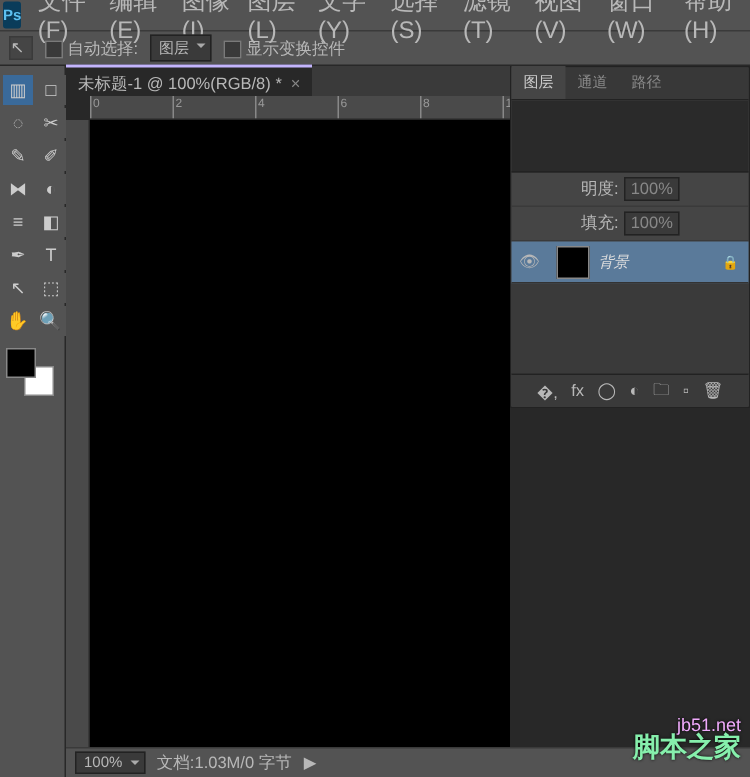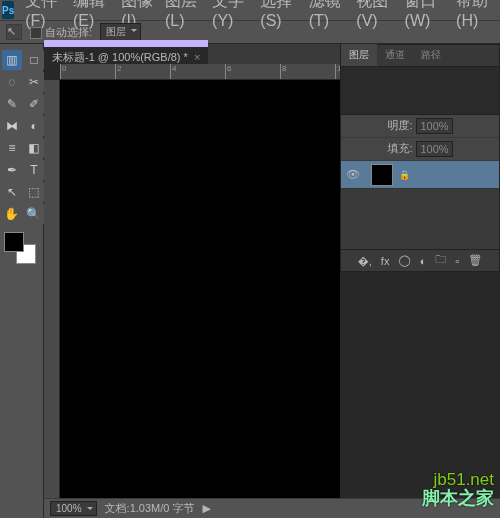--- a/index.html
+++ b/index.html
@@ -15,21 +15,21 @@
 .workspace{position:absolute;top:44px;left:0;right:0;bottom:0;background:#282828}
 .toolbox{position:absolute;left:0;top:0;width:44px;bottom:0;background:#535353;border-right:1px solid #282828;padding-top:4px}
 .tool-grid{display:grid;grid-template-columns:20px 20px;gap:2px;padding:2px}
 .tool{width:20px;height:20px;background:#535353;display:flex;align-items:center;justify-content:center;cursor:pointer;font-size:12px;color:#ccc}
 .tool.sel{background:#3a6a9a}
 .swatch{margin:6px 4px;position:relative;width:32px;height:32px}
 .sw-fg{position:absolute;width:20px;height:20px;background:#000;border:1px solid #888;top:0;left:0}
 .sw-bg{position:absolute;width:20px;height:20px;background:#fff;border:1px solid #888;bottom:0;right:0}
 .doc-area{position:absolute;left:44px;top:0;right:0;bottom:0}
 .doc-tab{height:20px;background:#3a3a3a;display:flex;align-items:center}
-.tab{background:#282828;padding:3px 8px;border-top:7px solid #c4b5fd;font-size:10px;color:#ccc}
+.tab{background:#282828;padding:3px 8px;border-top:2px solid #c4b5fd;font-size:10px;color:#ccc}
 .tab-close{margin-left:6px;color:#888}
 .ruler-h{position:absolute;top:20px;left:16px;right:0;height:16px;background:#4a4a4a;border-bottom:1px solid #282828;display:flex;overflow:hidden}
 .ruler-h span{width:55px;flex-shrink:0;border-left:1px solid #888;font-size:8px;padding-left:1px;color:#999}
 .ruler-v{position:absolute;top:36px;left:0;width:16px;bottom:20px;background:#4a4a4a;border-right:1px solid #282828}
 .canvas-wrap{position:absolute;top:36px;left:16px;right:0;bottom:20px;background:#282828;overflow:hidden}
 .canvas{position:absolute;top:0;left:0;width:280px;height:420px;background:#000}
 .statusbar{position:absolute;bottom:0;left:0;right:0;height:20px;background:#535353;border-top:1px solid #3a3a3a;display:flex;align-items:center;padding:0 6px;gap:8px;font-size:10px}
 .layers-panel{position:absolute;top:44px;right:0;width:160px;background:#454545;border:1px solid #222;z-index:10}
 .panel-tabs{height:22px;background:#383838;display:flex;align-items:flex-end;border-bottom:1px solid #222}
 .ptab{padding:4px 8px;font-size:10px;color:#888;cursor:pointer}
@@ -38,21 +38,21 @@
 .layer-opts{padding:3px 5px;display:flex;justify-content:center;gap:4px;font-size:10px;border-bottom:1px solid #3a3a3a}
 .layer-opts .val{background:#3a3a3a;padding:1px 3px;border:1px solid #222;color:#888}
 .dark-strip{height:48px;background:#2a2a2a;border-bottom:1px solid #222}
 .layer-row{height:28px;display:flex;align-items:center;background:#5a7a9a;border-bottom:1px solid #333}
 .eye{width:24px;text-align:center;font-size:11px}
 .thumb{width:22px;height:22px;background:#000;border:1px solid #888;margin:0 6px}
 .lname{flex:1;font-size:10px;font-style:italic;color:#ddd}
 .lock{margin-right:6px;font-size:9px;color:#ccc}
 .layer-empty{height:60px;background:#3a3a3a}
 .panel-foot{height:22px;background:#3a3a3a;border-top:1px solid #222;display:flex;align-items:center;justify-content:center;gap:9px;font-size:10px;color:#888}
-.watermark{position:absolute;right:6px;bottom:28px;color:#84cc16;font-size:17px;text-shadow:0 0 2px #000}
+.watermark{position:absolute;right:6px;bottom:28px;color:#f0abfc;font-size:12px;text-shadow:0 0 2px #000}
 .watermark2{position:absolute;right:6px;bottom:8px;color:#86efac;font-size:18px;font-weight:bold;text-shadow:0 0 2px #000}
 .collapse{position:absolute;right:2px;top:46px;color:#888;font-size:9px}
 </style>
 </head>
 <body>
 
 <div class="menubar">
   <div class="ps-logo">Ps</div>
   <div class="menu-item">文件(F)</div>
   <div class="menu-item">编辑(E)</div>
@@ -63,20 +63,21 @@
   <div class="menu-item">滤镜(T)</div>
   <div class="menu-item">视图(V)</div>
   <div class="menu-item">窗口(W)</div>
   <div class="menu-item">帮助(H)</div>
 </div>
 
 <div class="optbar">
   <div class="opt-icon">↖</div>
   <span><span class="chk"></span><span>自动选择:</span></span>
   <span class="dd">图层</span>
+  <span><span class="chk"></span><span>显示变换控件</span></span>
 </div>
 
 <div class="workspace">
   <div class="toolbox">
     <div class="tool-grid">
       <div class="tool sel">▥</div>
       <div class="tool">□</div>
       <div class="tool">◌</div>
       <div class="tool">✂</div>
       <div class="tool">✎</div>
@@ -135,20 +136,21 @@
       <span>明度:</span>
       <span class="val">100%</span>
     </div>
     <div class="layer-opts">
       <span>填充:</span>
       <span class="val">100%</span>
     </div>
     <div class="layer-row">
       <div class="eye">👁</div>
       <div class="thumb"></div>
+      <div class="lname">背景</div>
       <div class="lock">🔒</div>
     </div>
     <div class="layer-empty"></div>
     <div class="panel-foot">
       <span>�, </span>
       <span>fx</span>
       <span>◯</span>
       <span>◐</span>
       <span>🗀</span>
       <span>▫</span>

